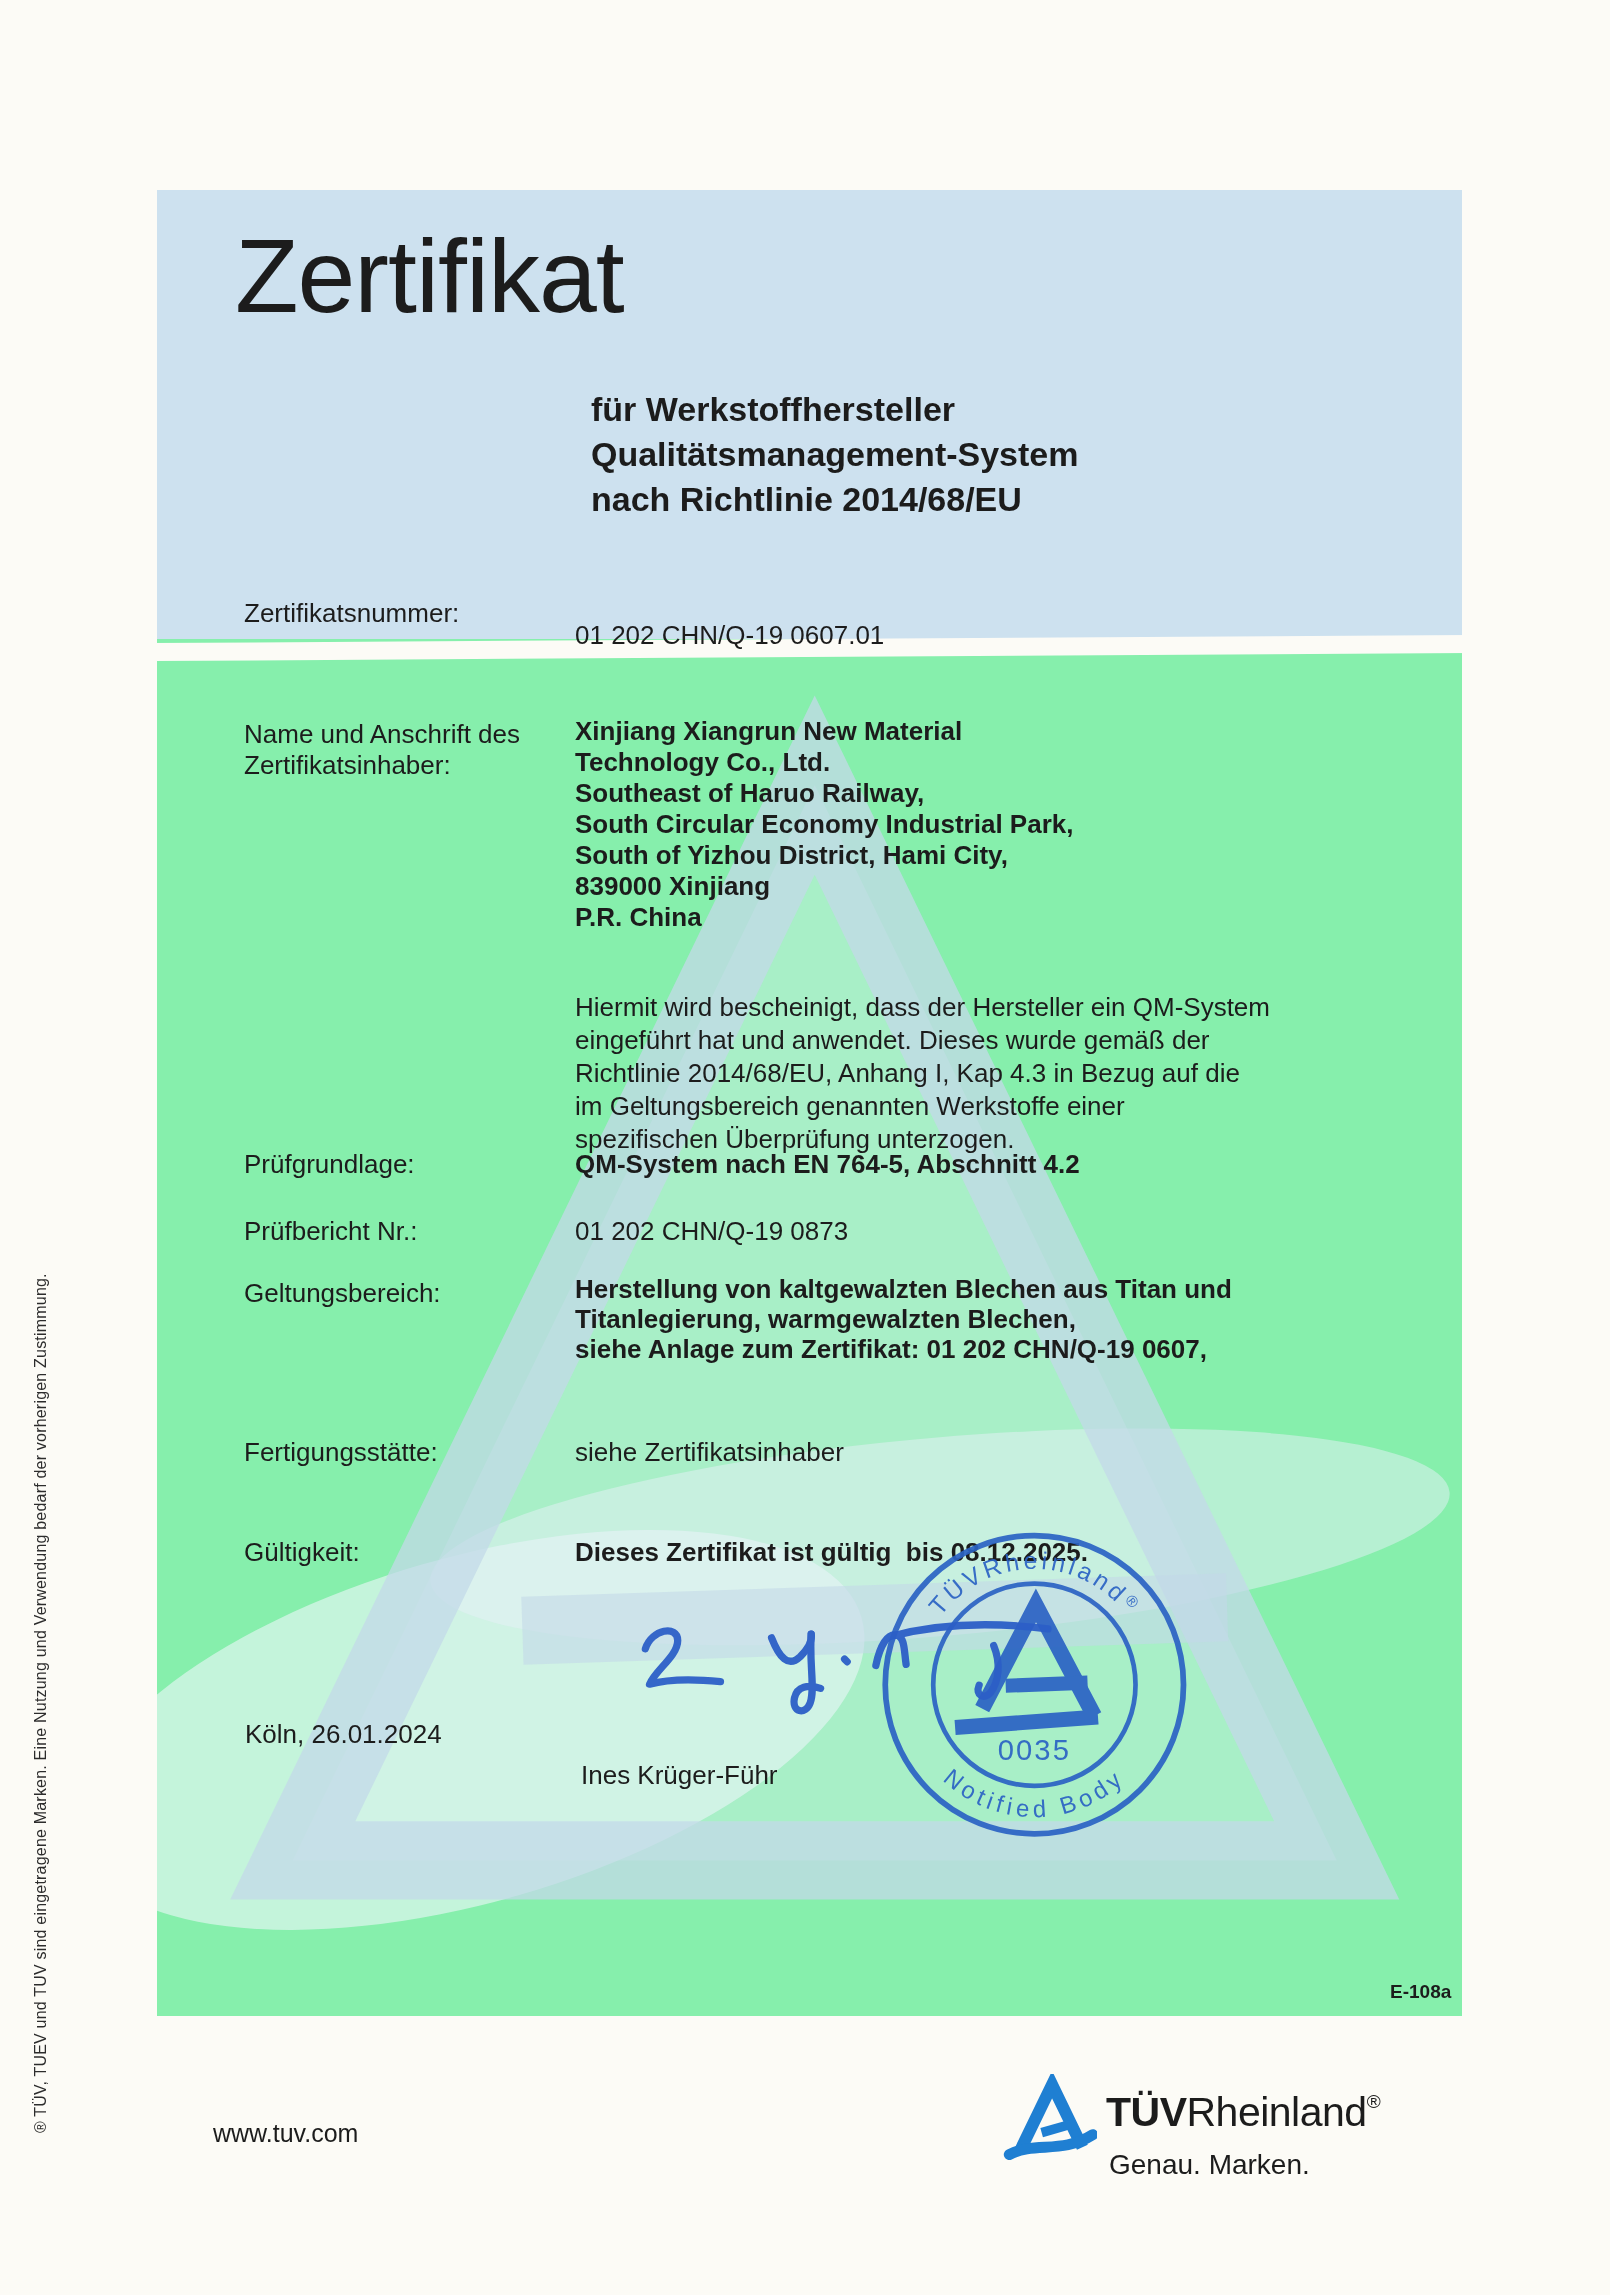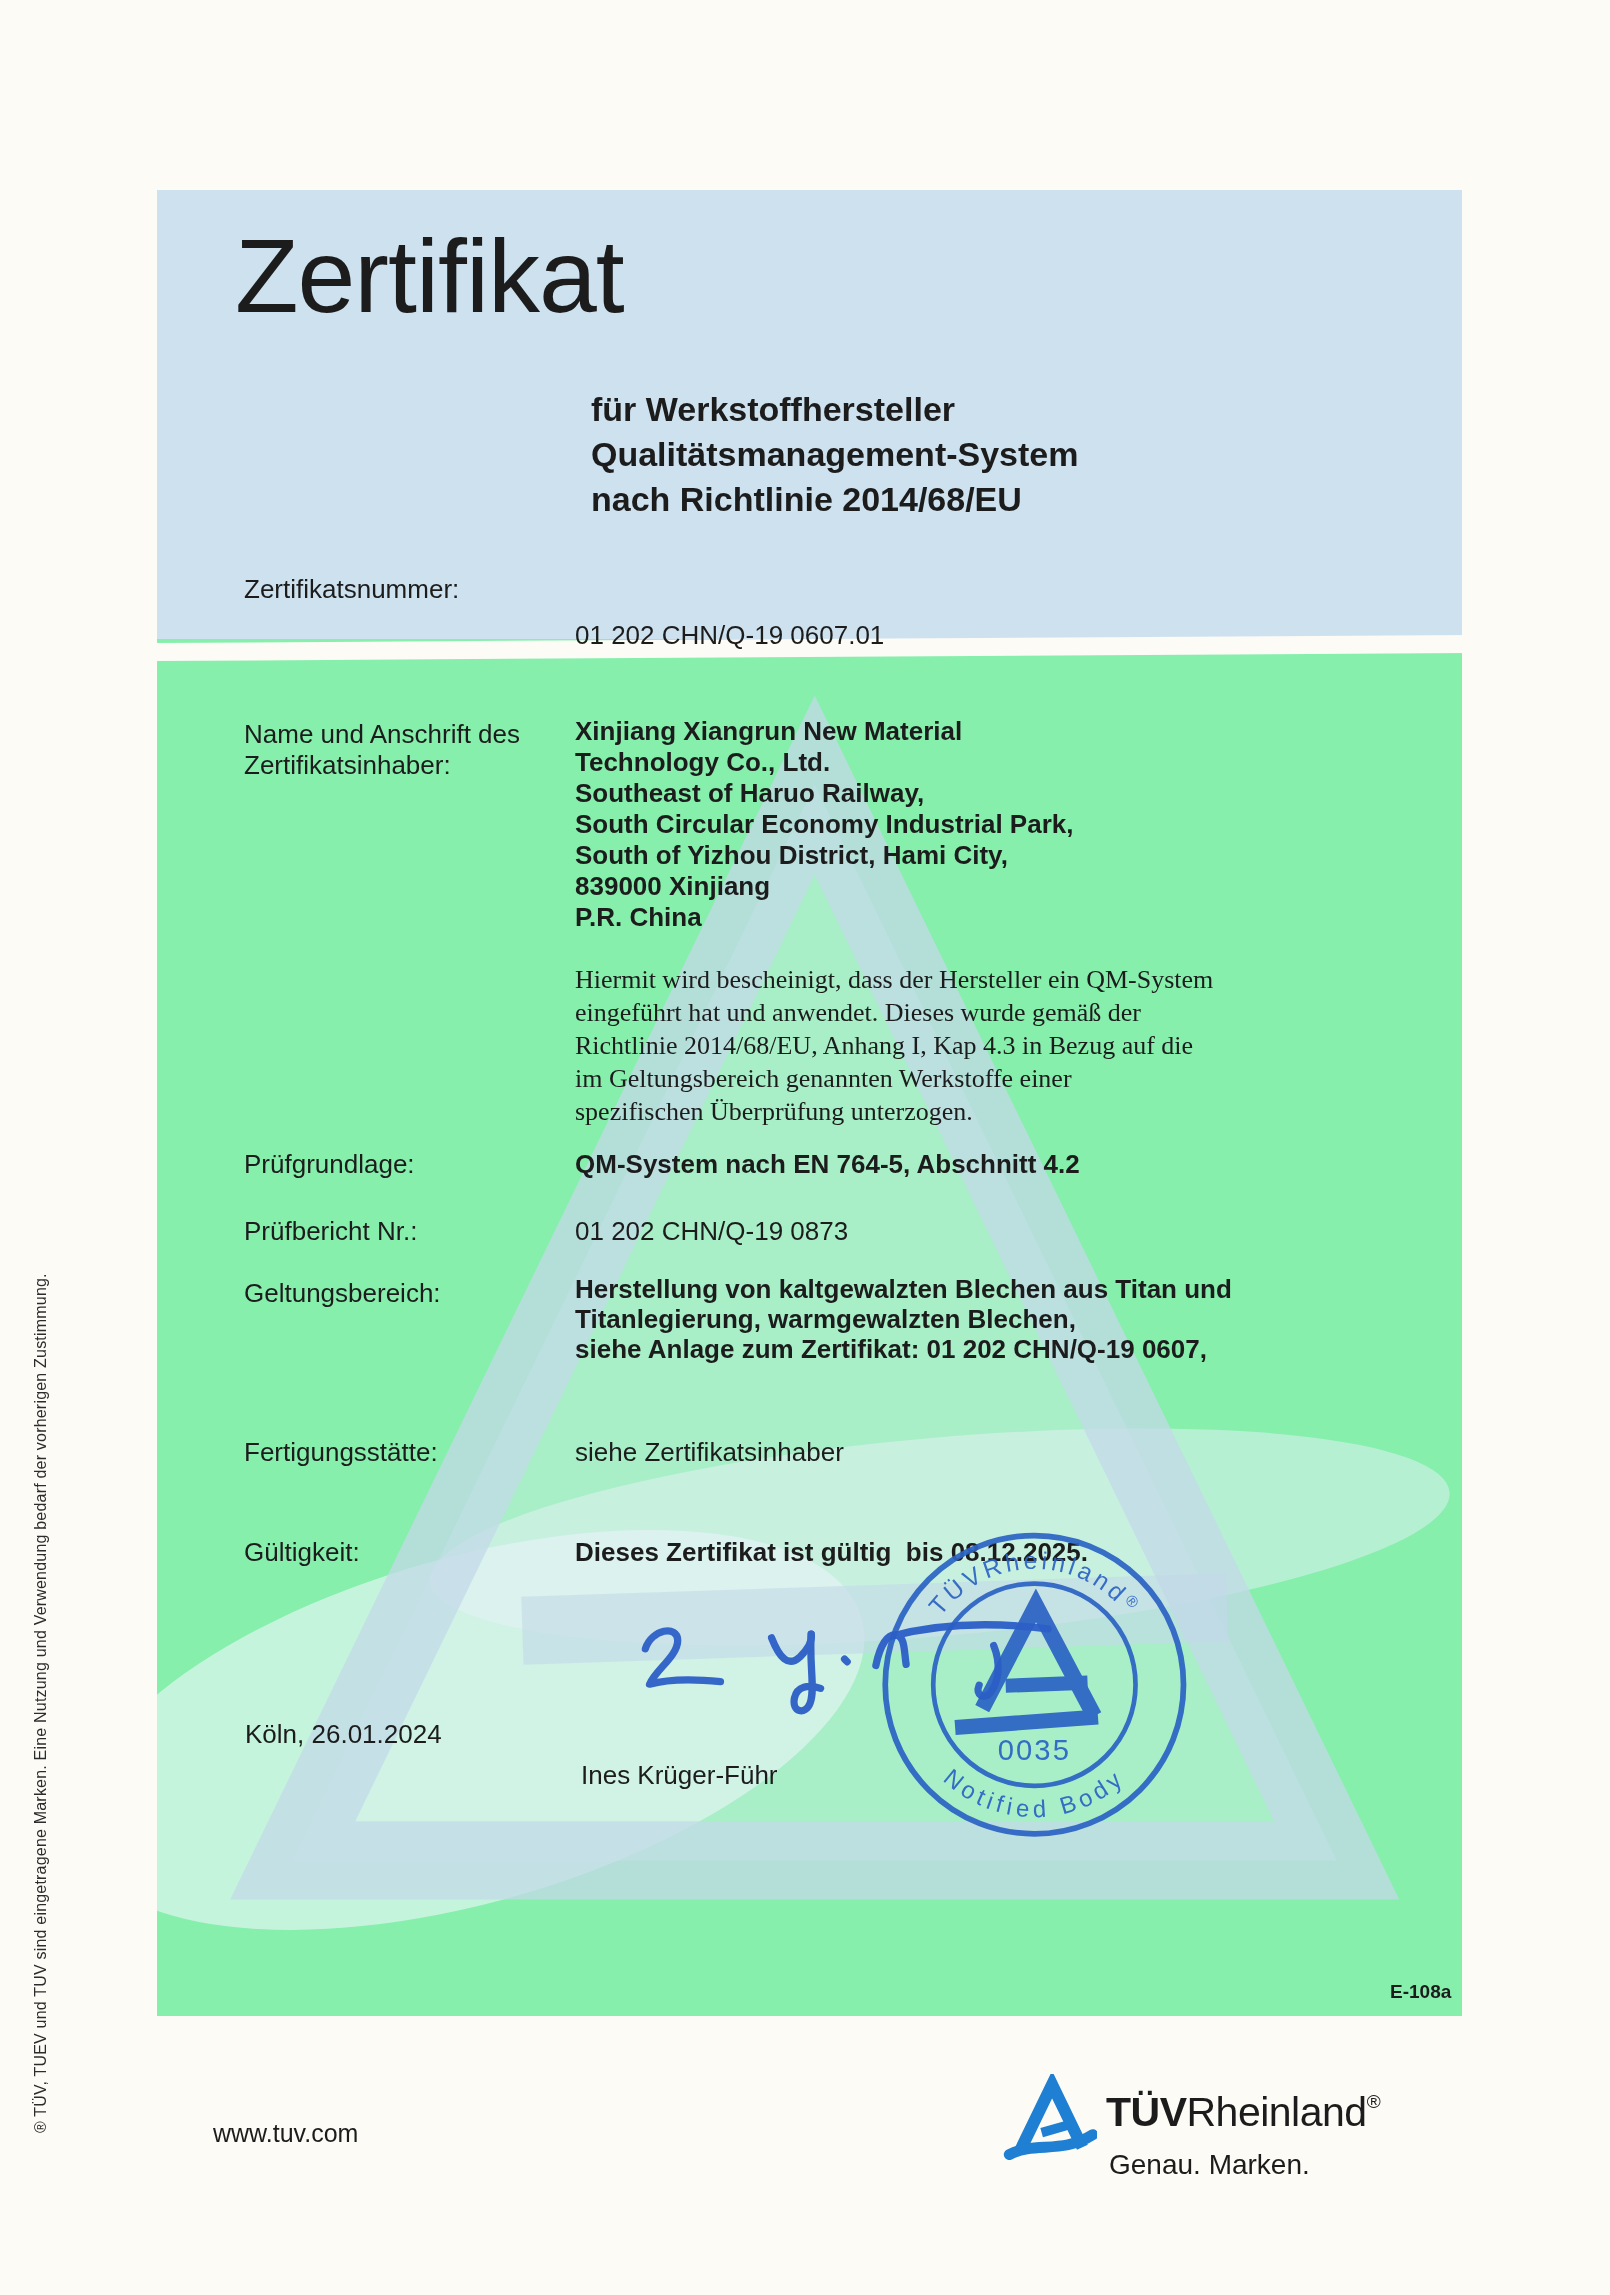--- a/index.html
+++ b/index.html
@@ -53,38 +53,38 @@
     <div class="band"></div>
 
     <div class="abs title" style="left:78px;top:34px;">Zertifikat</div>
 
     <div class="abs subtitle" style="left:434px;top:197px;">
       <div>für Werkstoffhersteller</div>
       <div>Qualitätsmanagement-System</div>
       <div>nach Richtlinie 2014/68/EU</div>
     </div>
 
-    <div class="abs lbl col-label" style="top:384px;">Zertifikatsnummer:</div>
+    <div class="abs lbl col-label" style="top:408px;">Zertifikatsnummer:</div>
     <div class="abs val" style="left:418px;top:402px;margin-top:28px;">01 202 CHN/Q-19 0607.01</div>
 
     <div class="abs col-label" style="top:529px;">
       <div class="lbl">Name und Anschrift des</div>
       <div class="lbl">Zertifikatsinhaber:</div>
     </div>
     <div class="abs addr" style="left:418px;top:526px;">
       <div>Xinjiang Xiangrun New Material</div>
       <div>Technology Co., Ltd.</div>
       <div>Southeast of Haruo Railway,</div>
       <div>South Circular Economy Industrial Park,</div>
       <div>South of Yizhou District, Hami City,</div>
       <div>839000 Xinjiang</div>
       <div>P.R. China</div>
     </div>
 
-    <div class="abs stmt" style="left:418px;top:773px;font-family:Liberation Serif, serif;">
+    <div class="abs stmt" style="left:418px;top:801px;">
       <div>Hiermit wird bescheinigt, dass der Hersteller ein QM-System</div>
       <div>eingeführt hat und anwendet. Dieses wurde gemäß der</div>
       <div>Richtlinie 2014/68/EU, Anhang I, Kap 4.3 in Bezug auf die</div>
       <div>im Geltungsbereich genannten Werkstoffe einer</div>
       <div>spezifischen Überprüfung unterzogen.</div>
     </div>
 
     <div class="abs lbl col-label" style="top:959px;">Prüfgrundlage:</div>
     <div class="abs val bold" style="left:418px;top:959px;">QM-System nach EN 764-5, Abschnitt 4.2</div>
 

